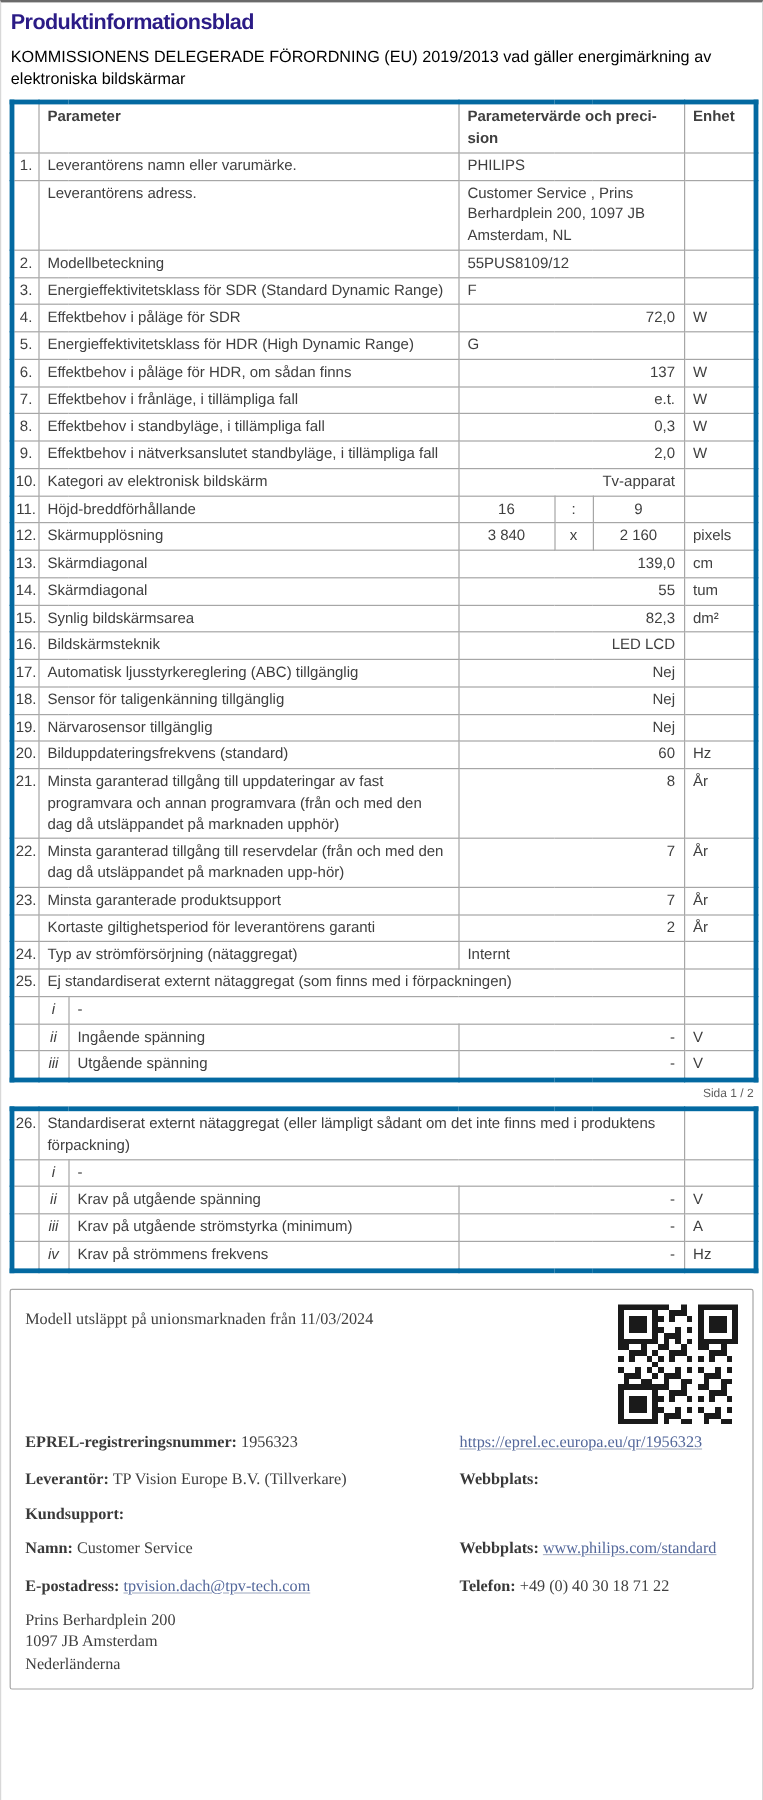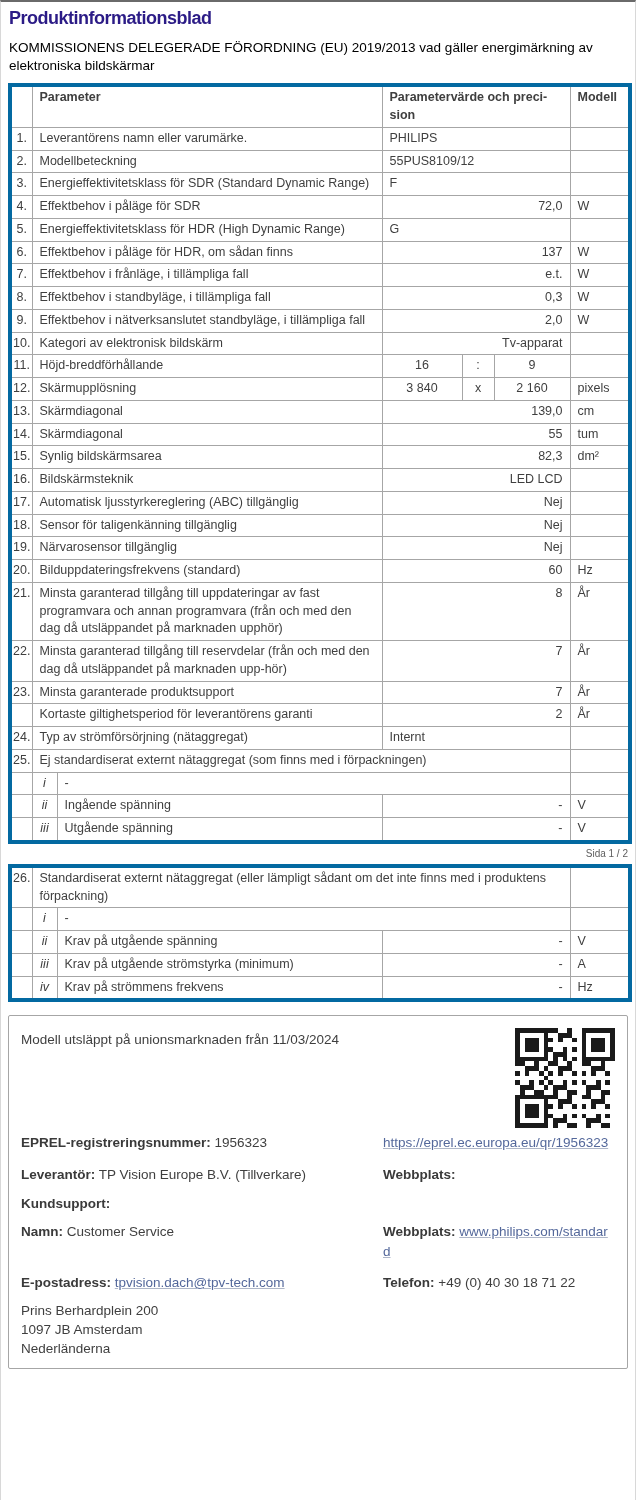--- a/index.html
+++ b/index.html
@@ -35,21 +35,21 @@
   .sub{font-style:italic;text-align:center;padding:2px 1px;}
   .val.R{text-align:right;}
   .val.C{text-align:center;}
   .page-indicator{
     width:620px;text-align:right;font-size:10px;color:#5d5d5d;
     margin:4px 0 5px 0;
   }
   .fbox{
     width:620px;box-sizing:border-box;border:1px solid #a6a6a6;border-radius:2px;
     margin-top:13px;padding:11px 12px 10px 12px;
-    font-size:13.5px;line-height:1.45;
+    font-size:13.5px;line-height:1.45;font-family:Liberation Serif, serif;
   }
   .ftop{display:flex;align-items:flex-start;min-height:104px;}
   .frelease{flex:1;padding-top:3px;}
   .qr{flex:0 0 auto;margin:1px 0 0 8px;}
   .frow{display:flex;margin-top:10px;}
   .fleft{flex:1;padding-right:10px;}
   .fright{width:232px;}
   .flbl{font-weight:bold;color:#3a3a3a;}
   a.lnk{
     color:#54689b;text-decoration:underline;
@@ -72,28 +72,34 @@
     <col style="width:80px">
       <col style="width:32px">
       <col style="width:76px">
       <col style="width:60px">
   </colgroup>
   <thead>
     <tr>
       <th></th>
       <th colspan="2">Parameter</th>
       <th colspan="3">Parametervärde och preci-sion</th>
-      <th>Modell</th>
+      <th>Enhet</th>
     </tr>
   </thead>
   <tbody id="tbody1">
       <tr>
         <td class="num">1.</td>
         <td class="lbl" colspan="2">Leverantörens namn eller varumärke.</td>
         <td class="val L" colspan="3">PHILIPS</td>
+        <td class="unit"></td>
+      </tr>
+      <tr>
+        <td class="num"></td>
+        <td class="lbl" colspan="2">Leverantörens adress.</td>
+        <td class="val L" colspan="3">Customer Service , Prins Berhardplein 200, 1097 JB Amsterdam, NL</td>
         <td class="unit"></td>
       </tr>
       <tr>
         <td class="num">2.</td>
         <td class="lbl" colspan="2">Modellbeteckning</td>
         <td class="val L" colspan="3">55PUS8109/12</td>
         <td class="unit"></td>
       </tr>
       <tr>
         <td class="num">3.</td>

